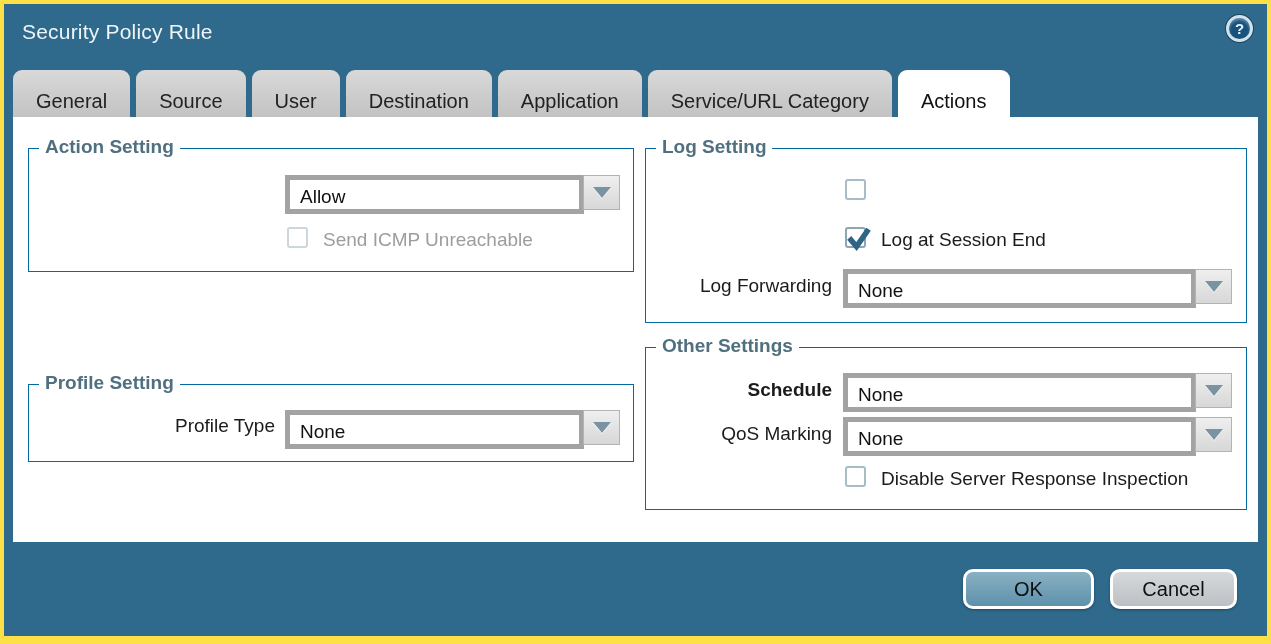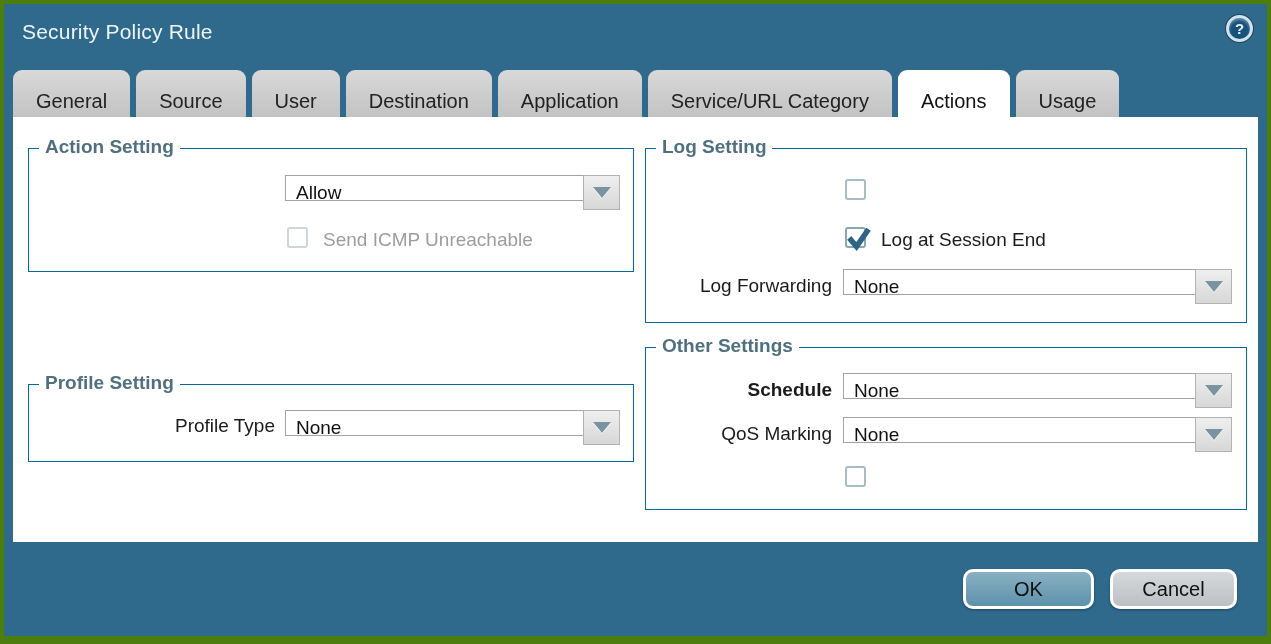--- a/index.html
+++ b/index.html
@@ -1,17 +1,17 @@
 <!DOCTYPE html>
 <html><head>
 <meta charset="utf-8">
 <style>
   * { margin:0; padding:0; box-sizing:border-box; }
   body { background:#000; font-family:"Liberation Sans", sans-serif; }
-  .frame { width:1271px; height:644px; background:#4d7c0f; padding:4px 4px 8px 4px; }
+  .frame { width:1271px; height:644px; background:#fde047; padding:4px 4px 8px 4px; }
   .dialog { position:relative; width:100%; height:100%; background:#2f6a8c; overflow:hidden; }
 
   
   .title { position:absolute; left:18px; top:16px; font-size:21px; color:#eef4f8; letter-spacing:.2px; }
   .help { position:absolute; right:14px; top:11px; width:27px; height:27px; border-radius:50%;
           background:#17527d; border:3px solid #cfe3ee; box-shadow:0 0 0 1px rgba(0,0,0,.35), inset 0 2px 3px rgba(255,255,255,.35);
           color:#e9f3fa; font-size:15px; font-weight:bold; display:flex; align-items:center; justify-content:center; cursor:pointer; }
 
   
   .tabs { position:absolute; left:9px; top:66px; height:47px; display:flex; }
@@ -23,21 +23,21 @@
   .panel { position:absolute; left:9px; top:113px; width:1245px; height:425px; background:#fff; }
 
   .groupbox { position:absolute; border:1px solid #0369a1; }
   .legend { position:absolute; top:-13px; left:10px; background:#fff; padding:0 6px;
             font-size:19px; font-weight:bold; color:#50707f; white-space:nowrap; }
 
   .form-label { position:absolute; font-size:19px; color:#1b1b1b; text-align:right; white-space:nowrap; }
   .cb-label  { position:absolute; font-size:19px; color:#1b1b1b; white-space:nowrap; }
   .cb-label.disabled { color:#9d9d9d; }
 
-  .field { position:absolute; height:26px; background:#fff; border:1px solid #a3a3a3;
+  .field { position:absolute; height:39px; background:#fff; border:5px solid #a3a3a3;
            font-size:19px; color:#111; line-height:33px; padding-left:10px; cursor:pointer; }
   .dd-btn { position:absolute; width:37px; height:35px; background:linear-gradient(#efefef,#d7d7d7);
             border:1px solid #b3b3b3; display:flex; align-items:center; justify-content:center; cursor:pointer; }
   .dd-arrow { width:0; height:0; border-left:9px solid transparent; border-right:9px solid transparent;
               border-top:11px solid #7a93a1; filter:drop-shadow(0 1px 0 rgba(255,255,255,.9)); }
 
   .checkbox { position:absolute; width:21px; height:21px; background:#fff; border:2px solid #a7bcc7;
               border-radius:3px; cursor:pointer; }
   .checkbox.disabled { border-color:#ccd6db; cursor:default; }
   .checkbox.checked { border-color:#8ca6b4; }
@@ -59,21 +59,20 @@
     <div class="help">?</div>
 
     <div class="tabs">
       <div class="tab">General</div>
       <div class="tab">Source</div>
       <div class="tab">User</div>
       <div class="tab">Destination</div>
       <div class="tab">Application</div>
       <div class="tab">Service/URL Category</div>
       <div class="tab active">Actions</div>
-      <div class="tab">Usage</div>
     </div>
 
     <div class="panel">
 
       <div class="groupbox" style="left:15px; top:31px; width:606px; height:124px;">
         <div class="legend">Action Setting</div>
       </div>
       <div class="field" style="left:272px; top:58px; width:299px;">Allow</div>
       <div class="dd-btn" style="left:570px; top:58px;">
         <div class="dd-arrow"></div>
@@ -113,20 +112,21 @@
       <div class="field" style="left:830px; top:256px; width:353px;">None</div>
       <div class="dd-btn" style="left:1182px; top:256px;">
         <div class="dd-arrow"></div>
       </div>
       <div class="form-label" style="left:619px; top:306px; width:200px;">QoS Marking</div>
       <div class="field" style="left:830px; top:300px; width:353px;">None</div>
       <div class="dd-btn" style="left:1182px; top:300px;">
         <div class="dd-arrow"></div>
       </div>
       <div class="checkbox" style="left:832px; top:349px;"></div>
+      <div class="cb-label" style="left:868px; top:351px;">Disable Server Response Inspection</div>
 
     </div>
 
     <div class="btn btn-ok">OK</div>
     <div class="btn btn-cancel">Cancel</div>
 
   </div>
 </div>
 
 </body></html>

